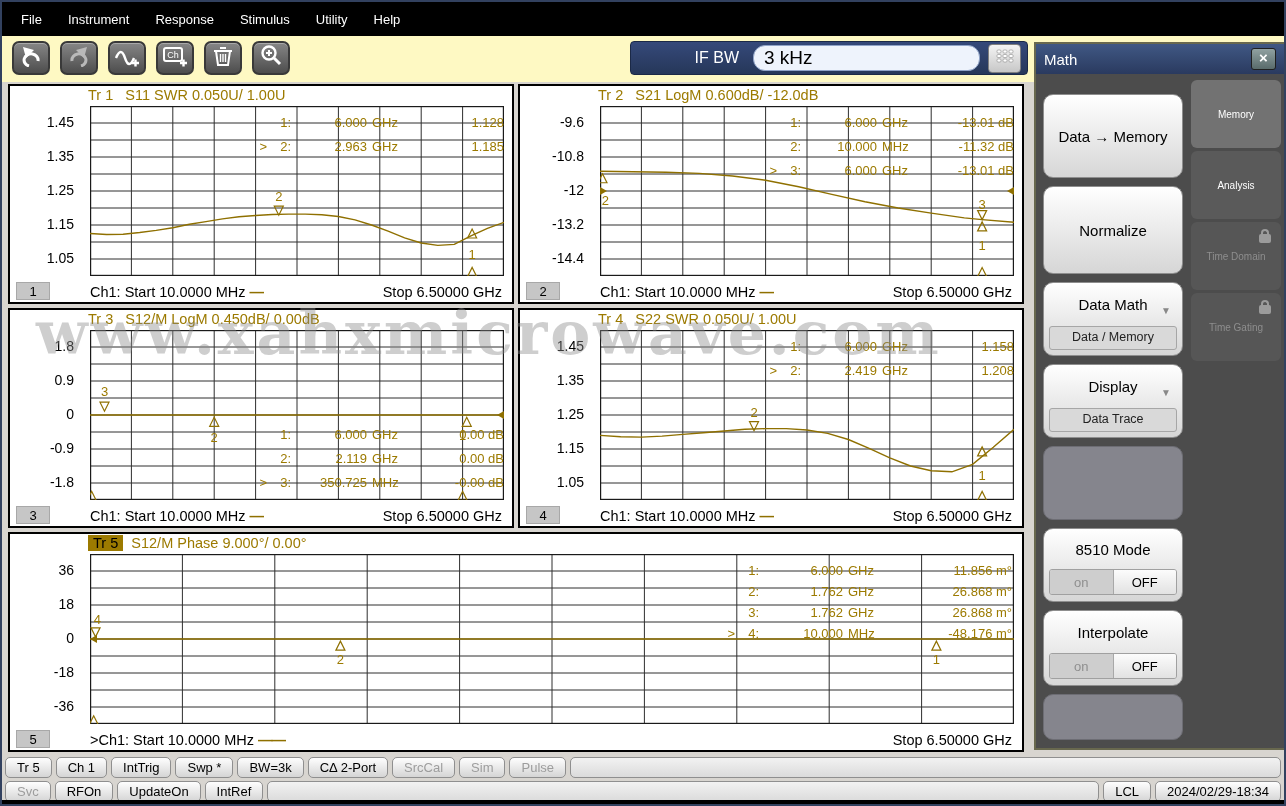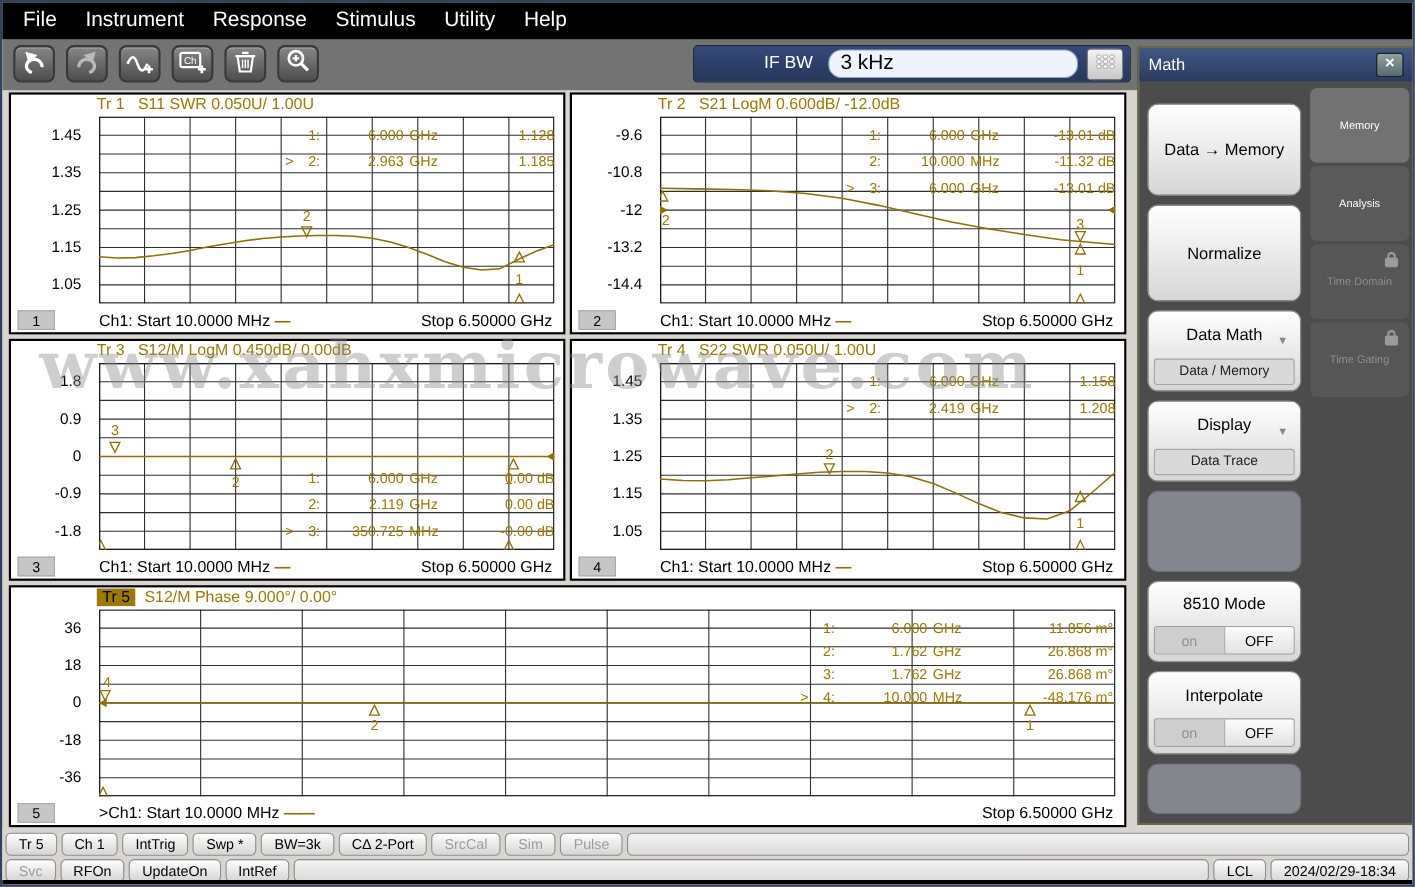--- a/index.html
+++ b/index.html
@@ -1,22 +1,22 @@
 <!DOCTYPE html>
 <html><head>
 <meta charset="utf-8">
 <style>
   html,body{margin:0;padding:0;background:#1d2b47;}
   .screen{position:relative;width:1286px;height:806px;background:#d8d5d0;
     font-family:"Liberation Sans",sans-serif;border:2px solid #32415f;box-sizing:border-box;overflow:hidden;}
   
   .menubar{position:absolute;left:0;top:0;right:0;height:34px;background:#000;display:flex;align-items:center;padding-left:6px;}
-  .menu-item{color:#fff;font-size:19px;padding:0 13px;height:100%;display:flex;align-items:center;cursor:default;}
+  .menu-item{color:#fff;font-size:13px;padding:0 13px;height:100%;display:flex;align-items:center;cursor:default;}
   
-  .toolbar{position:absolute;left:0;top:34px;right:0;height:46px;background:#737373;}
+  .toolbar{position:absolute;left:0;top:34px;right:0;height:46px;background:#fef9c3;}
   .tool-btn{position:absolute;top:5px;width:38px;height:34px;border-radius:7px;
     background:linear-gradient(#868686,#4d4d4d);border:2px solid #393939;box-sizing:border-box;
     display:flex;align-items:center;justify-content:center;box-shadow:inset 0 1px 0 rgba(255,255,255,.3);}
   .ifbw-bar{position:absolute;left:628px;top:5px;width:398px;height:34px;background:linear-gradient(#35497a,#263759);
     border-radius:4px;border:1px solid #1b2947;box-sizing:border-box;display:flex;align-items:center;justify-content:flex-end;padding:0 6px;}
   .ifbw-label{color:#fff;font-size:16px;margin-right:14px;}
   .ifbw-input{width:205px;height:24px;border-radius:12px;border:1px solid #8fa3c8;background:#eef3fc;
     font-size:19px;padding:0 10px;font-family:inherit;color:#000;}
   .keypad-btn{width:31px;height:27px;margin-left:8px;border-radius:4px;background:linear-gradient(#f4f4f4,#c7c7c7);
     border:1px solid #7f7f7f;display:flex;align-items:center;justify-content:center;}

